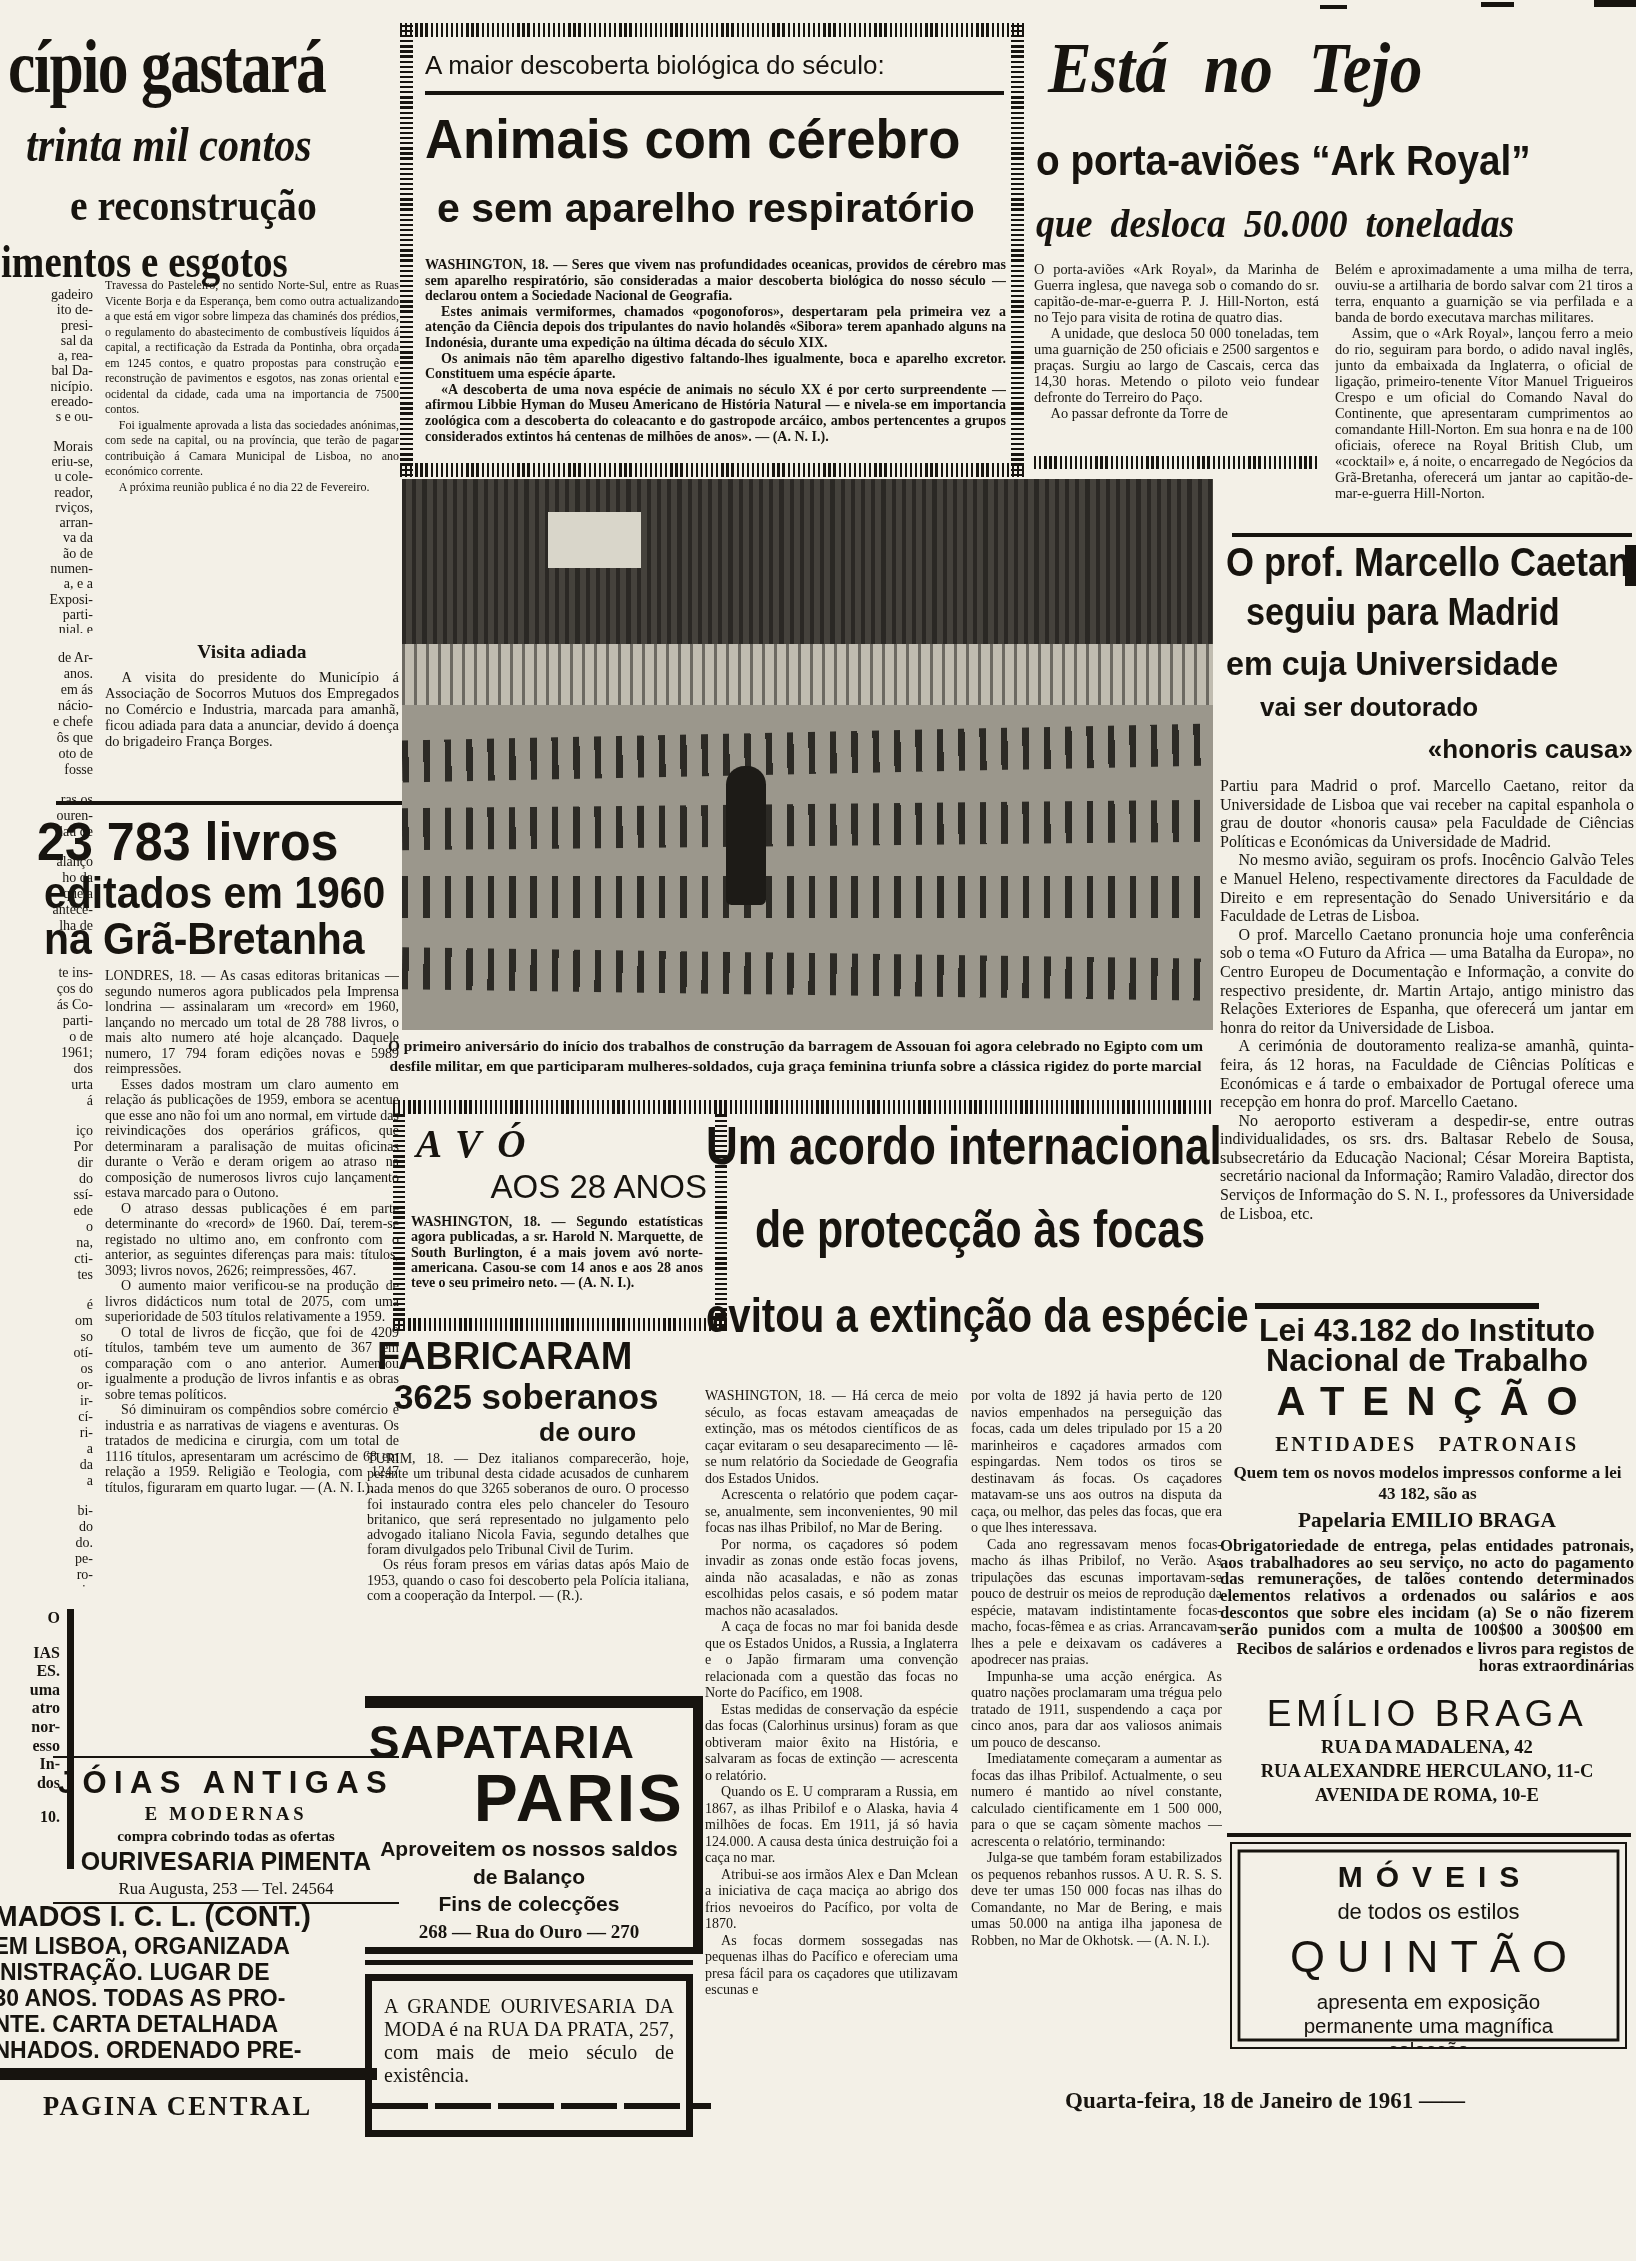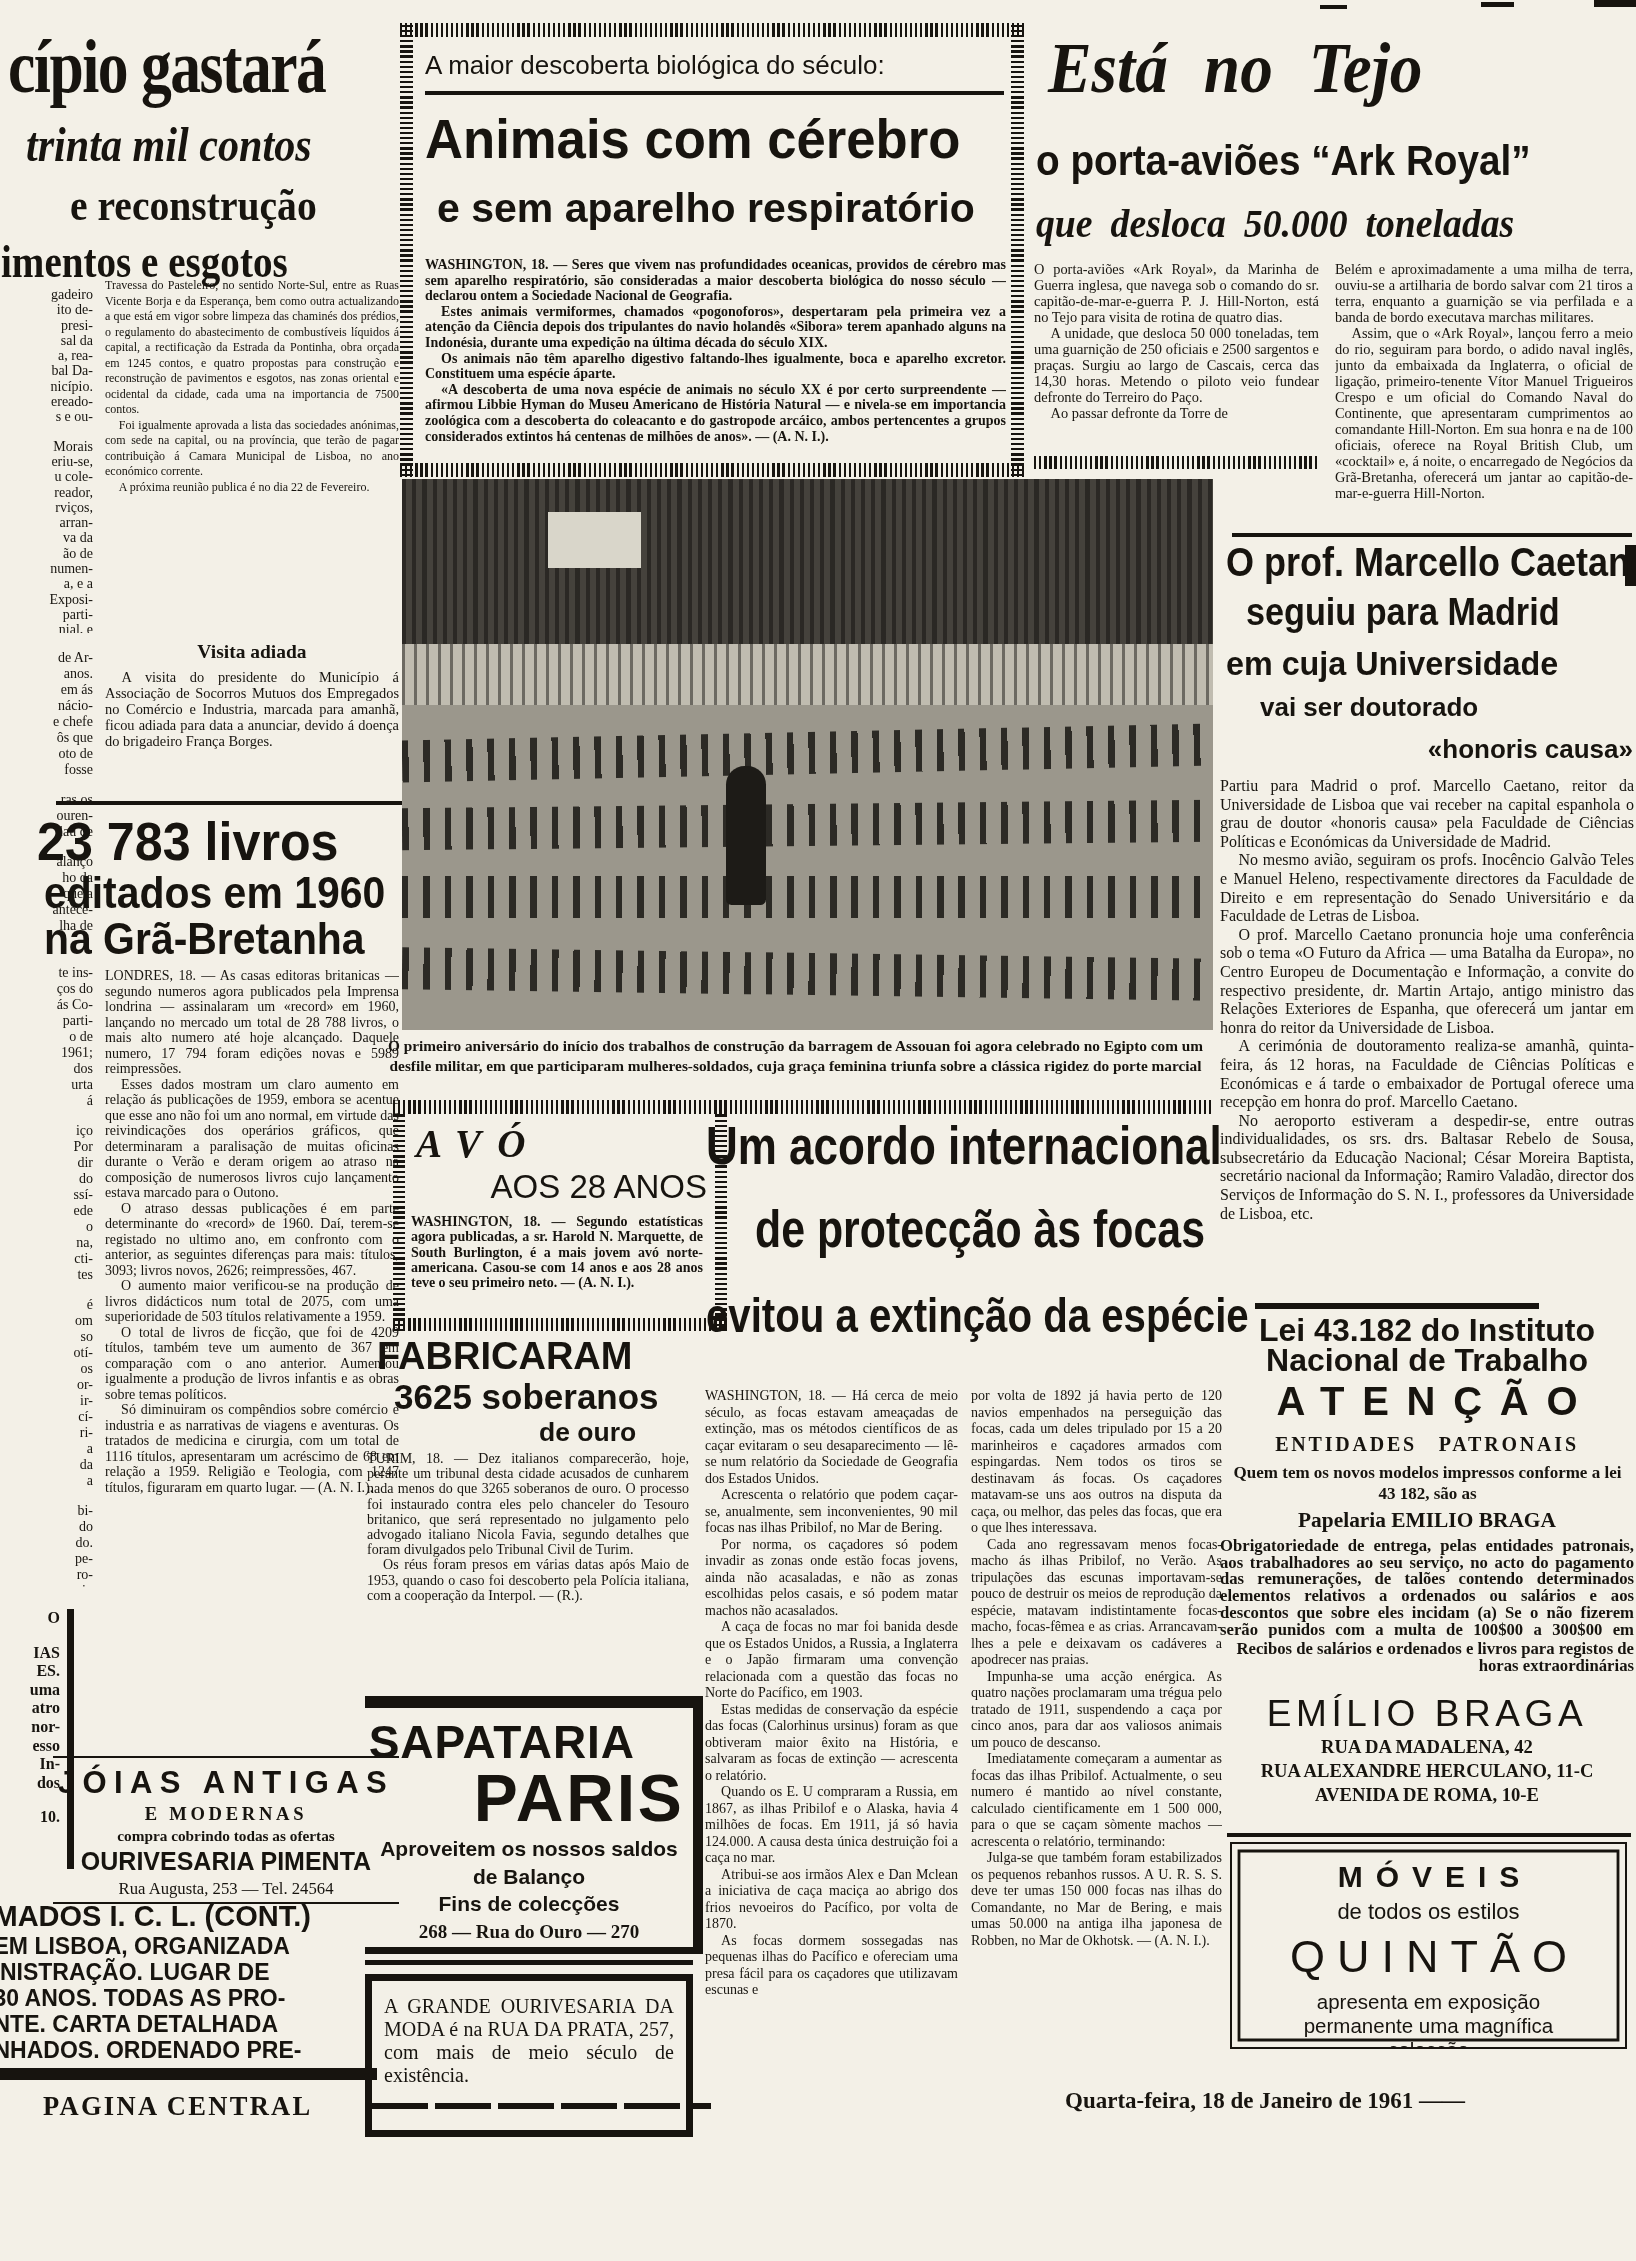--- a/index.html
+++ b/index.html
@@ -404,21 +404,21 @@
   <div class="bd ser just">A GRANDE OURIVESARIA DA MODA é na RUA DA PRATA, 257, com mais de meio século de existência.</div>
 </div>
 
 <div id="foc-h1" class="abs sans b nw"><span class="sx">Um acordo internacional</span></div>
 <div id="foc-h2" class="abs sans b nw"><span class="sx">de protecção às focas</span></div>
 <div id="foc-h3" class="abs sans b nw"><span class="sx">evitou a extinção da espécie</span></div>
 <div id="foc-c1" class="abs just nofirst clip">
     <p>WASHINGTON, 18. — Há cerca de meio século, as focas estavam ameaçadas de extinção, mas os métodos científicos de as caçar evitaram o seu desaparecimento — lê-se num relatório da Sociedade de Geografia dos Estados Unidos.</p>
     <p>Acrescenta o relatório que podem caçar-se, anualmente, sem inconvenientes, 90 mil focas nas ilhas Pribilof, no Mar de Bering.</p>
     <p>Por norma, os caçadores só podem invadir as zonas onde estão focas jovens, ainda não acasaladas, e não as zonas escolhidas pelos casais, e só podem matar machos não acasalados.</p>
-    <p>A caça de focas no mar foi banida desde que os Estados Unidos, a Russia, a Inglaterra e o Japão firmaram uma convenção relacionada com a questão das focas no Norte do Pacífico, em 1903.</p>
+    <p>A caça de focas no mar foi banida desde que os Estados Unidos, a Russia, a Inglaterra e o Japão firmaram uma convenção relacionada com a questão das focas no Norte do Pacífico, em 1908.</p>
     <p>Estas medidas de conservação da espécie das focas (Calorhinus ursinus) foram as que obtiveram maior êxito na História, e salvaram as focas de extinção — acrescenta o relatório.</p>
     <p>Quando os E. U compraram a Russia, em 1867, as ilhas Pribilof e o Alaska, havia 4 milhões de focas. Em 1911, já só havia 124.000. A causa desta única destruição foi a caça no mar.</p>
     <p>Atribui-se aos irmãos Alex e Dan Mclean a iniciativa de caça maciça ao abrigo dos frios nevoeiros do Pacífico, por volta de 1870.</p>
     <p>As focas dormem sossegadas nas pequenas ilhas do Pacífico e ofereciam uma presa fácil para os caçadores que utilizavam escunas e</p>
   </div>
 <div id="foc-c2" class="abs just nofirst clip">
     <p>por volta de 1892 já havia perto de 120 navios empenhados na perseguição das focas, cada um deles tripulado por 15 a 20 marinheiros e caçadores armados com espingardas. Nem todos os tiros se destinavam ás focas. Os caçadores matavam-se uns aos outros na disputa da caça, ou melhor, das peles das focas, que era o que lhes interessava.</p>
     <p>Cada ano regressavam menos focas-macho ás ilhas Pribilof, no Verão. As tripulações das escunas importavam-se pouco de destruir os meios de reprodução da espécie, matavam indistintamente focas-macho, focas-fêmea e as crias. Arrancavam-lhes a pele e deixavam os cadáveres a apodrecer nas praias.</p>
     <p>Impunha-se uma acção enérgica. As quatro nações proclamaram uma trégua pelo tratado de 1911, suspendendo a caça por cinco anos, para dar aos valiosos animais um pouco de descanso.</p>
     <p>Imediatamente começaram a aumentar as focas das ilhas Pribilof. Actualmente, o seu numero é mantido ao nível constante, calculado cientificamente em 1 500 000, para o que se caçam sòmente machos — acrescenta o relatório, terminando:</p>

